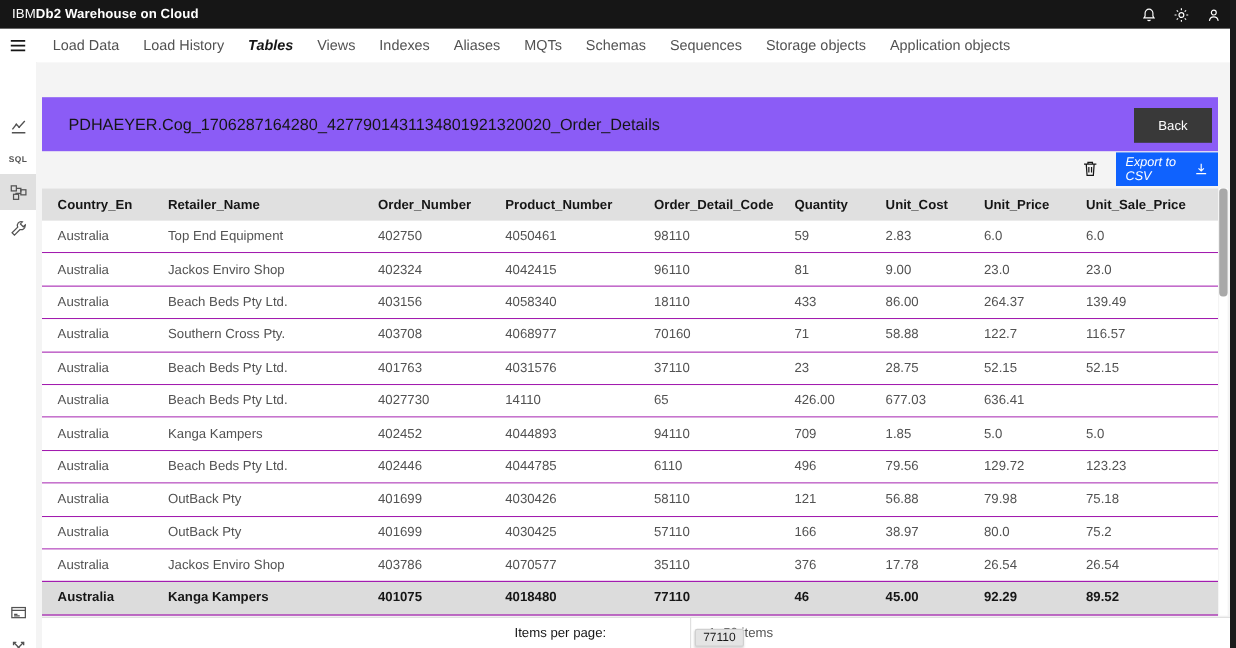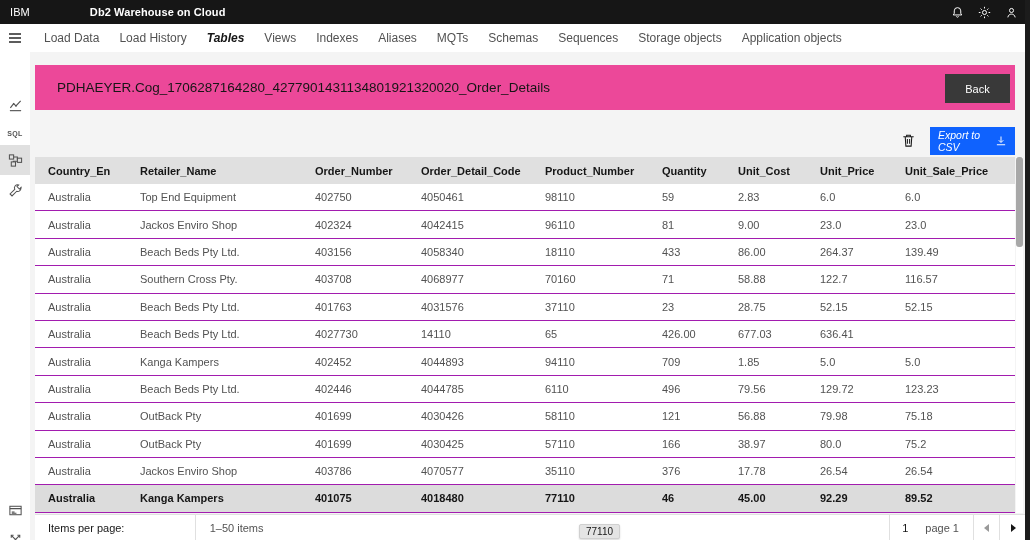--- a/index.html
+++ b/index.html
@@ -2,23 +2,23 @@
 <html><head>
 <meta charset="utf-8">
 <style>
   html,body{margin:0;padding:0;background:#ffffff;}
   #app{position:relative;width:1030px;height:540px;overflow:hidden;
        font-family:"Liberation Sans",sans-serif;-webkit-font-smoothing:antialiased;}
 
   
   .topbar{position:absolute;left:0;top:0;width:1030px;height:24px;background:#161616;
           display:flex;align-items:center;color:#ffffff;}
-  .brand{margin-left:10px;font-size:11px;letter-spacing:.1px;display:flex;gap:12px;align-items:baseline;}
+  .brand{margin-left:10px;font-size:11px;letter-spacing:.1px;display:flex;gap:0;align-items:baseline;}
   .brand .prefix{font-weight:400;}
-  .brand .name{font-weight:700;margin-left:48px;}
+  .brand .name{font-weight:700;}
   .topbar-icons{position:absolute;right:12px;top:0;height:24px;display:flex;align-items:center;gap:13px;}
   .tb-icon{width:14px;height:14px;color:#ffffff;display:flex;align-items:center;justify-content:center;cursor:pointer;}
   .tb-icon svg{width:13px;height:13px;}
 
   
   .navbar{position:absolute;left:0;top:24px;width:1030px;height:28px;background:#ffffff;display:flex;align-items:center;}
   .hamburger{position:absolute;left:0;top:0;width:30px;height:28px;display:flex;align-items:center;justify-content:center;
              color:#161616;cursor:pointer;}
   .hamburger svg{width:14px;height:12px;}
   .nav-tabs{position:absolute;left:34px;top:0;height:28px;display:flex;align-items:center;}
@@ -29,21 +29,21 @@
   .sidebar{position:absolute;left:0;top:52px;width:30px;height:488px;background:#ffffff;border-right:1px solid #ececec;}
   .side-icon{position:absolute;left:0;width:30px;height:28px;display:flex;align-items:center;justify-content:center;
              color:#525252;cursor:pointer;}
   .side-icon svg{width:15px;height:15px;}
   .side-icon.selected{background:#e0e0e0;height:30px;}
   .sql-text{font-size:7px;font-weight:700;letter-spacing:.3px;color:#525252;}
 
   
   .main-bg{position:absolute;left:30px;top:52px;width:1000px;height:488px;background:#f4f4f4;}
 
-  .title-card{position:absolute;left:35px;top:65px;width:980px;height:45px;background:#ec4899;text-decoration:underline;}
+  .title-card{position:absolute;left:35px;top:81px;width:980px;height:45px;background:#8b5cf6;text-decoration:underline;}
   .page-title{position:absolute;left:22px;top:0;height:45px;display:flex;align-items:center;
               font-size:13.5px;color:#161616;white-space:nowrap;}
   .back-btn{position:absolute;right:5px;top:9px;width:65px;height:29px;background:#393939;color:#ffffff;
             font-size:11px;display:flex;align-items:center;justify-content:center;cursor:pointer;}
 
   .trash-btn{position:absolute;left:898px;top:130px;width:20px;height:20px;color:#161616;
              display:flex;align-items:center;justify-content:center;cursor:pointer;}
   .trash-btn svg{width:15px;height:15px;}
   .export-btn{position:absolute;left:930px;top:127px;width:85px;height:28px;background:#0f62fe;color:#ffffff;
               font-size:10.5px;display:flex;align-items:center;justify-content:space-between;
@@ -62,21 +62,21 @@
   .tbody .trow.selected .cell{color:#161616;font-weight:700;}
 
   
   .vscroll{position:absolute;left:1016px;top:157px;width:7px;height:356px;background:#ffffff;cursor:pointer;}
   .vscroll .thumb{position:absolute;left:0;top:0;width:7px;height:90px;background:#a8a8a8;border-radius:3px;}
   .right-edge{position:absolute;right:0;top:0;width:5px;height:540px;background:#1c1c1c;}
 
   
   .pagination{position:absolute;left:35px;top:514px;width:990px;height:26px;background:#ffffff;
               border-top:1px solid #e0e0e0;box-sizing:border-box;display:flex;align-items:center;
-              font-size:11px;color:#161616;}
+              font-size:11px;color:#161616;flex-direction:column;}
   .pg-left{display:flex;align-items:center;height:100%;}
   .pg-label{margin-left:13px;color:#161616;}
   .pg-select{display:flex;align-items:center;gap:23px;margin-left:12px;cursor:pointer;color:#161616;margin-top:41px;}
   .pg-select svg{width:9px;height:9px;color:#161616;}
   .pg-div{width:1px;height:100%;background:#e0e0e0;margin:0 0;}
   .pg-div.ml{margin-left:14px;}
   .pg-range{margin-left:14px;color:#525252;}
   .pg-right{margin-left:auto;display:flex;align-items:center;height:100%;}
   .pg-page-select{display:flex;align-items:center;gap:5px;padding:0 12px;cursor:pointer;height:100%;}
   .pg-pagelabel{color:#525252;padding-right:14px;}
@@ -211,22 +211,22 @@
         <path d="M8 2v7.5M5 7l3 3 3-3"></path>
         <path d="M2.5 13h11"></path>
       </svg>
   </div>
 
   <div class="table">
     <div class="trow thead" id="thead">
         <div class="cell">Country_En</div>
         <div class="cell">Retailer_Name</div>
         <div class="cell">Order_Number</div>
+        <div class="cell">Product_Number</div>
         <div class="cell">Order_Detail_Code</div>
-        <div class="cell">Product_Number</div>
         <div class="cell">Quantity</div>
         <div class="cell">Unit_Cost</div>
         <div class="cell">Unit_Price</div>
         <div class="cell">Unit_Sale_Price</div>
       </div>
     <div class="tbody" id="tbody">
         <div class="trow">
           <div class="cell">Australia</div>
           <div class="cell">Top End Equipment</div>
           <div class="cell">402750</div>

